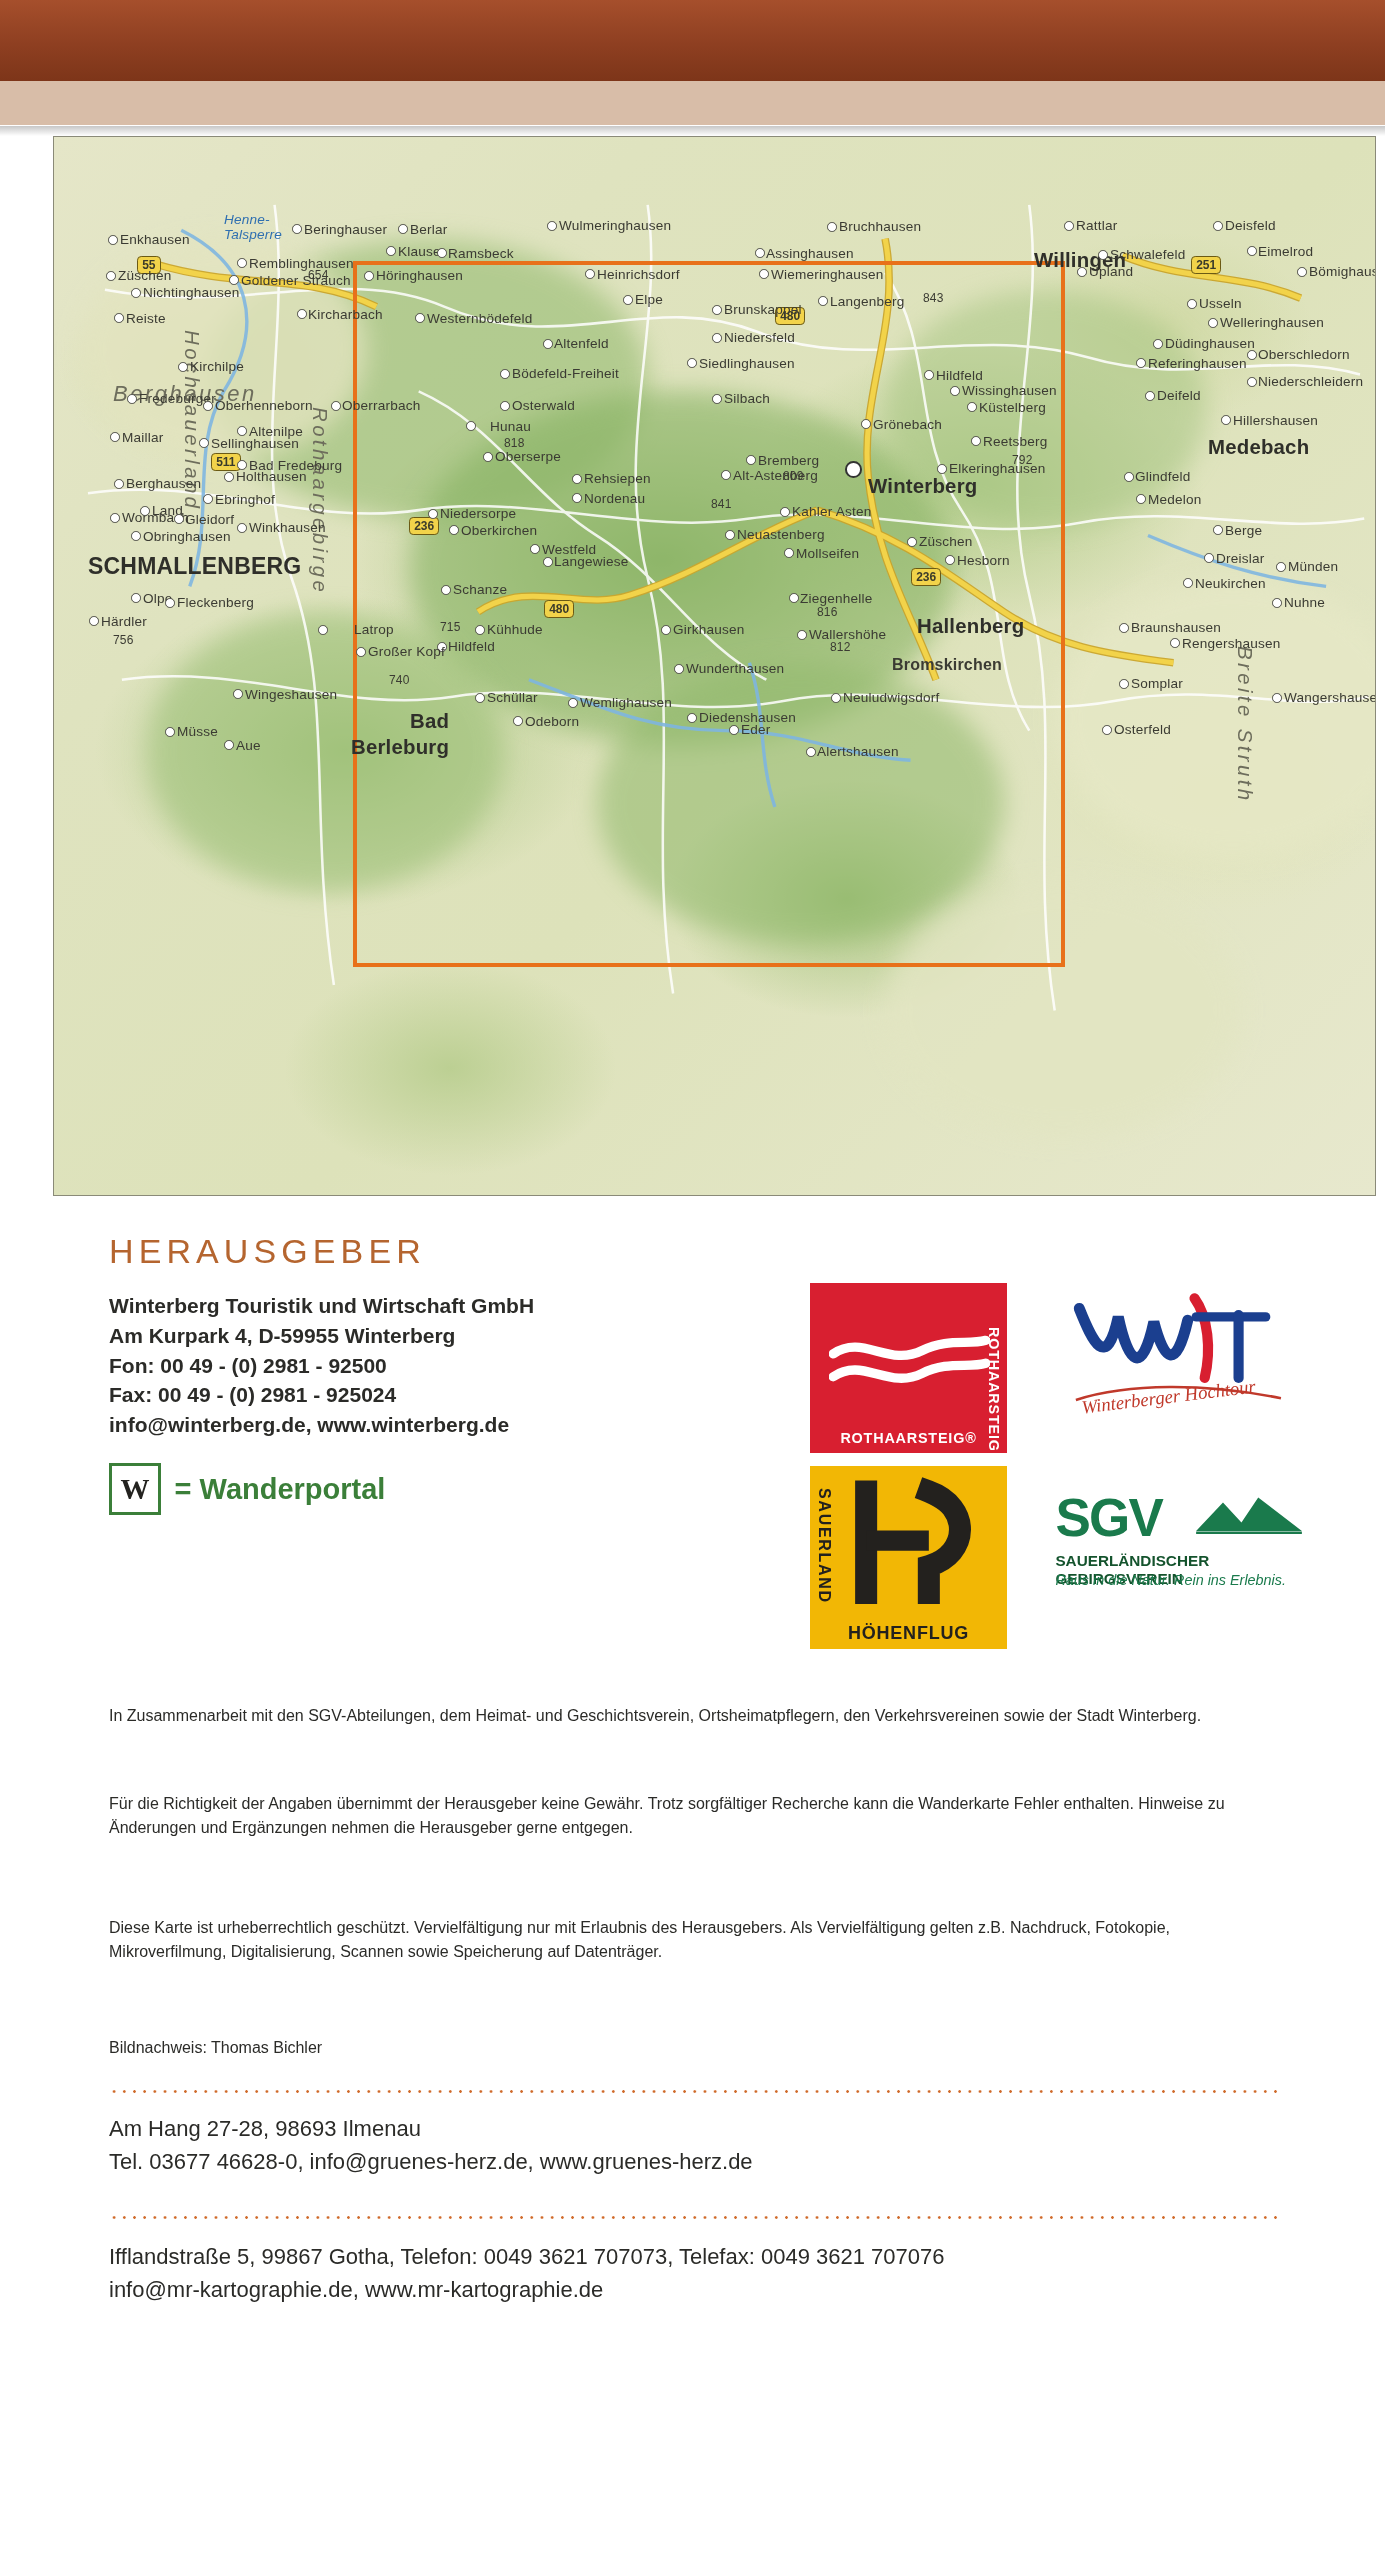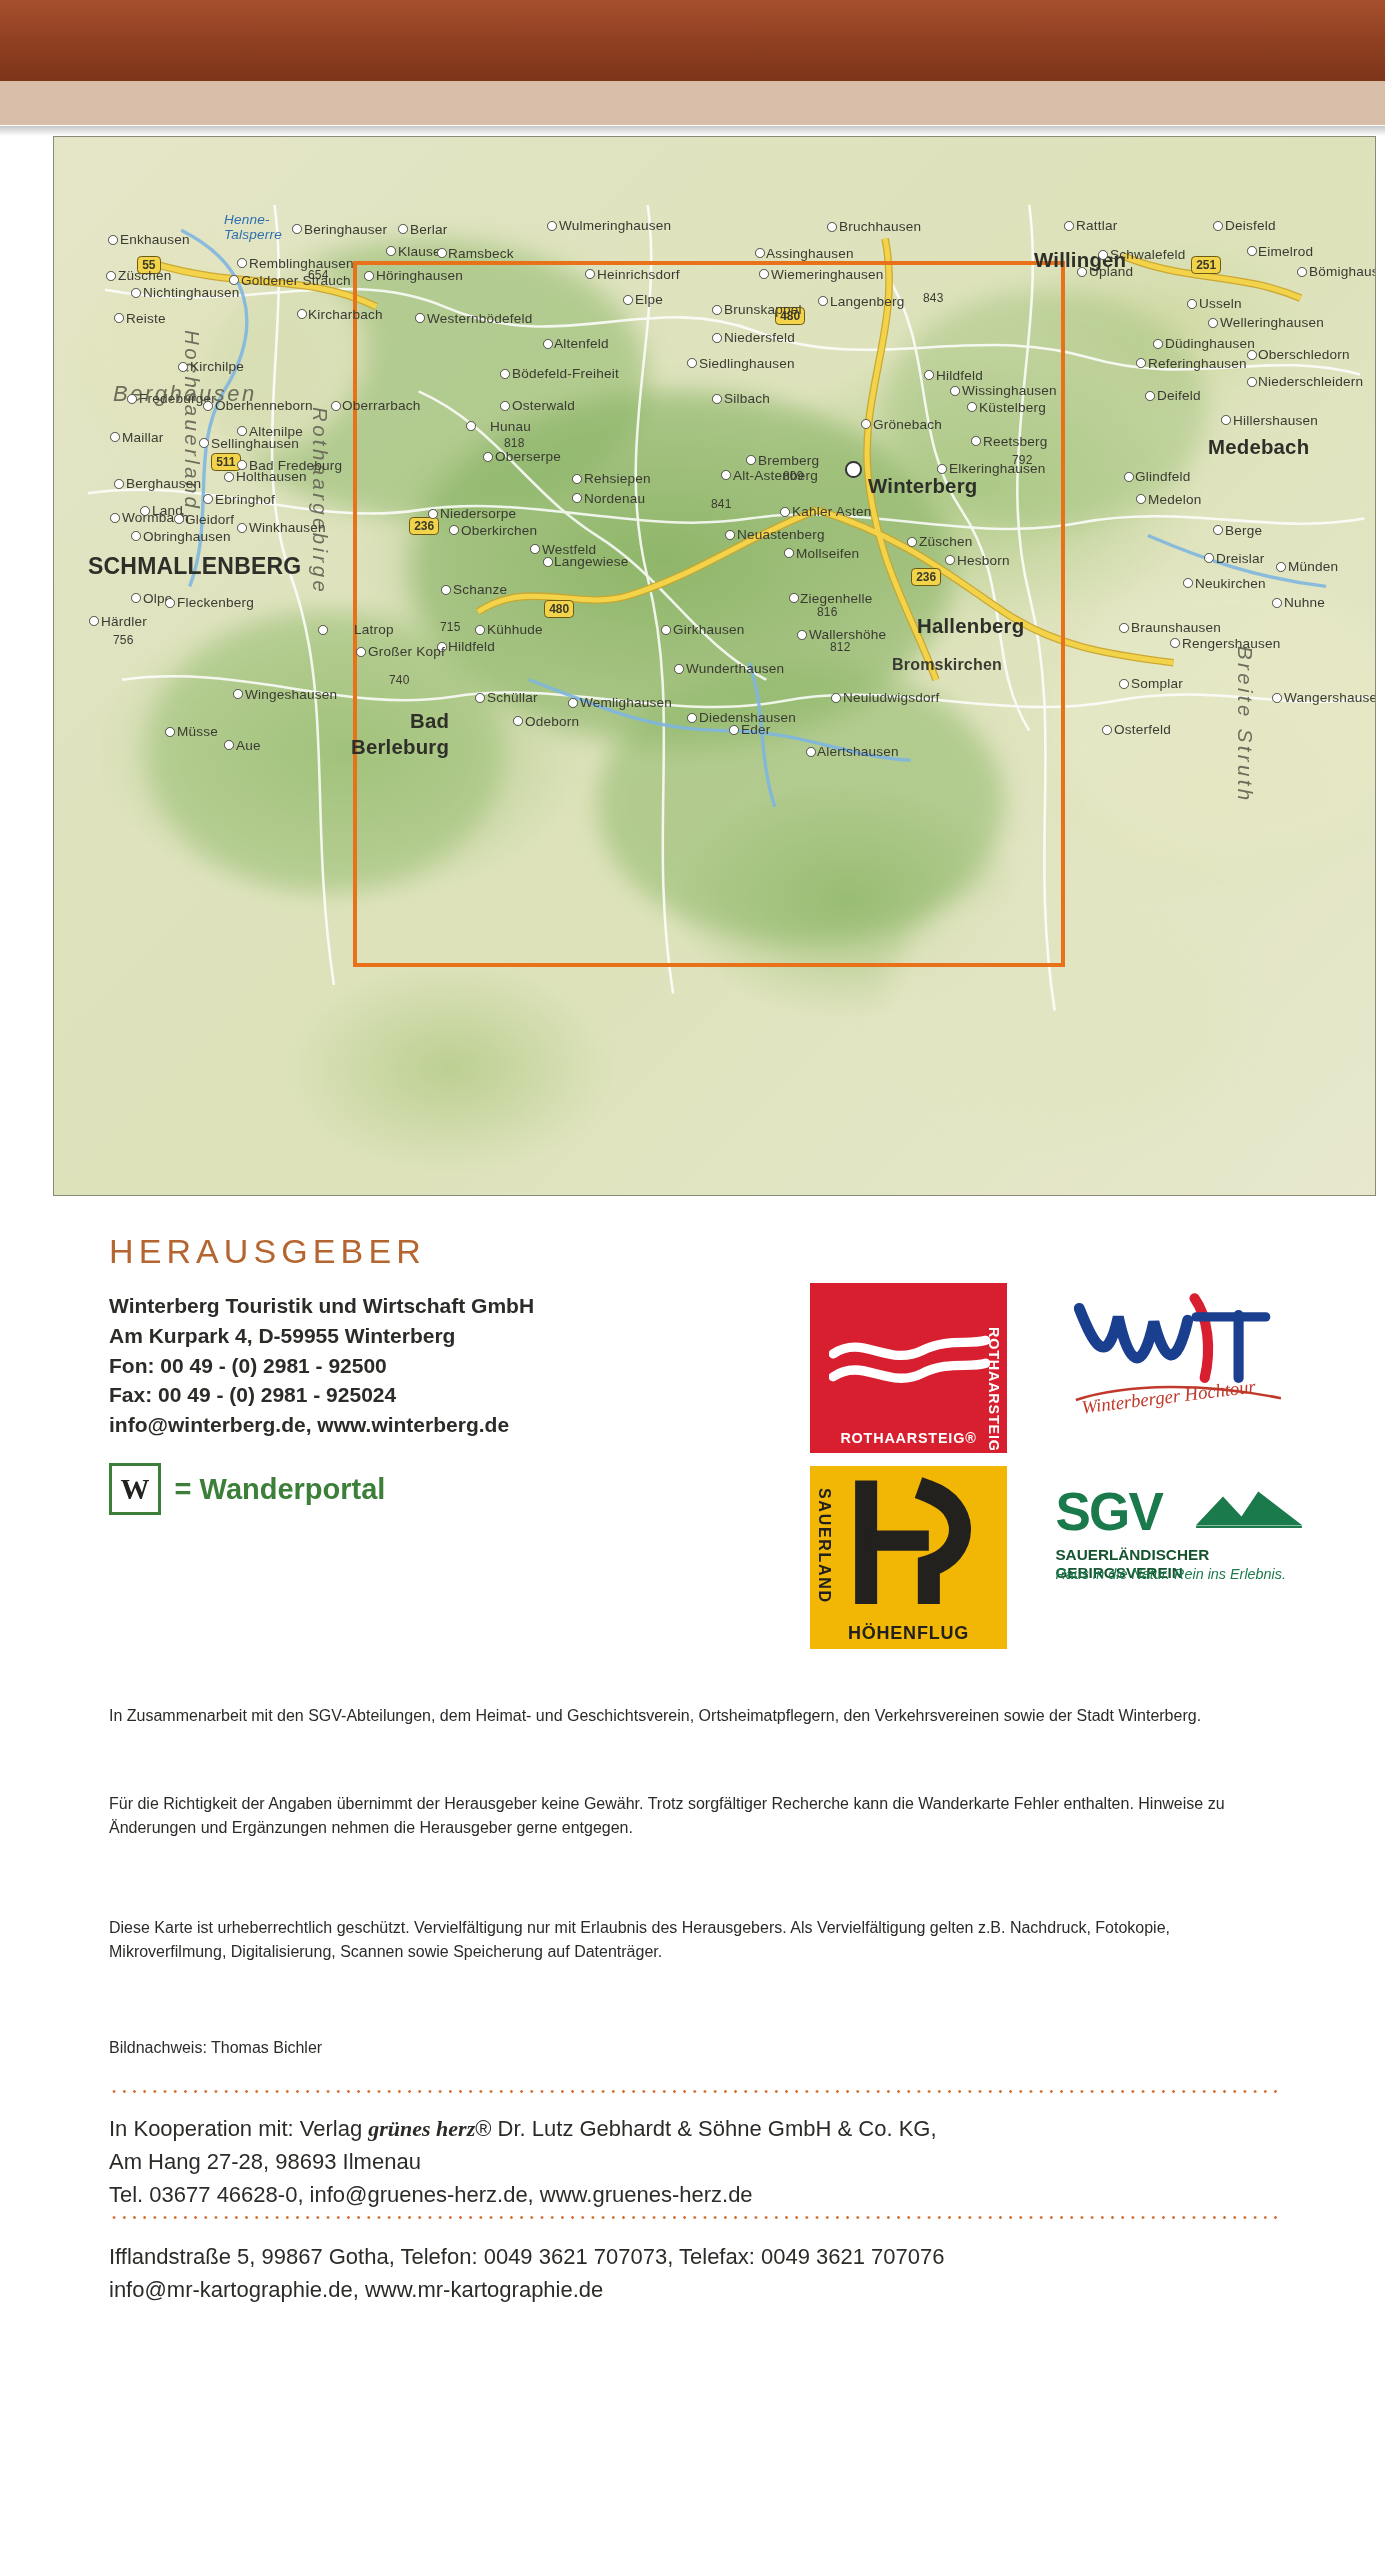--- a/index.html
+++ b/index.html
@@ -189,21 +189,21 @@
   .hf-side {
     position:absolute; left:5.1px; top:22px;
     font-size:16px; font-weight:bold; letter-spacing:1.7px; color:#23211e;
     writing-mode: vertical-rl;
   }
   .hf-bottom {
     position:absolute; left:0; bottom:5.1px; width:197px; text-align:center;
     font-size:18px; font-weight:bold; letter-spacing:0.8px; color:#23211e;
   }
   .logo-sgv {
-    position:absolute; left:1052px; top:280px; width:254px; height:144px;
+    position:absolute; left:1052px; top:286px; width:254px; height:144px;
   }
   .sgv-letters {
     position:absolute; left:3.4px; top:3.4px;
     font-family:"Liberation Sans", sans-serif; font-size:53px; font-weight:bold;
     color:#1a7a4c; letter-spacing:-1.7px;
   }
   .sgv-line1 {
     position:absolute; left:3.4px; top:68px; font-size:15.3px; font-weight:bold; color:#14532d;
   }
   .sgv-line2 {
@@ -622,23 +622,20 @@
   </div>
 
   <div class="body-text p1" style="width:1179px;">In Zusammenarbeit mit den SGV-Abteilungen, dem Heimat- und Geschichtsverein, Ortsheimatpflegern, den Verkehrsvereinen sowie der Stadt Winterberg.</div>
   <div class="body-text p2" style="width:1179px;">Für die Richtigkeit der Angaben übernimmt der Herausgeber keine Gewähr. Trotz sorgfältiger Recherche kann die Wanderkarte Fehler enthalten. Hinweise zu Änderungen und Ergänzungen nehmen die Herausgeber gerne entgegen.</div>
   <div class="body-text p3" style="width:1179px;">Diese Karte ist urheberrechtlich geschützt. Vervielfältigung nur mit Erlaubnis des Herausgebers. Als Vervielfältigung gelten z.B. Nachdruck, Fotokopie, Mikroverfilmung, Digitalisierung, Scannen sowie Speicherung auf Datenträger.</div>
   <div class="body-text p4" style="width:1179px;">Bildnachweis: Thomas Bichler</div>
 
   <div class="dotline d1"></div>
 
   <div class="coop">
-    <div>
-      <span>In Kooperation mit: Verlag </span><span class="gh">grünes herz</span><span>® Dr. Lutz Gebhardt &amp; Söhne GmbH &amp; Co. KG,</span>
-    </div>
     <div>Am Hang 27-28, 98693 Ilmenau</div>
     <div>Tel. 03677 46628-0, info@gruenes-herz.de, www.gruenes-herz.de</div>
   </div>
 
   <div class="dotline d2"></div>
 
   <div class="karto">
     <div>Ifflandstraße 5, 99867 Gotha, Telefon: 0049 3621 707073, Telefax: 0049 3621 707076</div>
     <div>info@mr-kartographie.de, www.mr-kartographie.de</div>
   </div>

